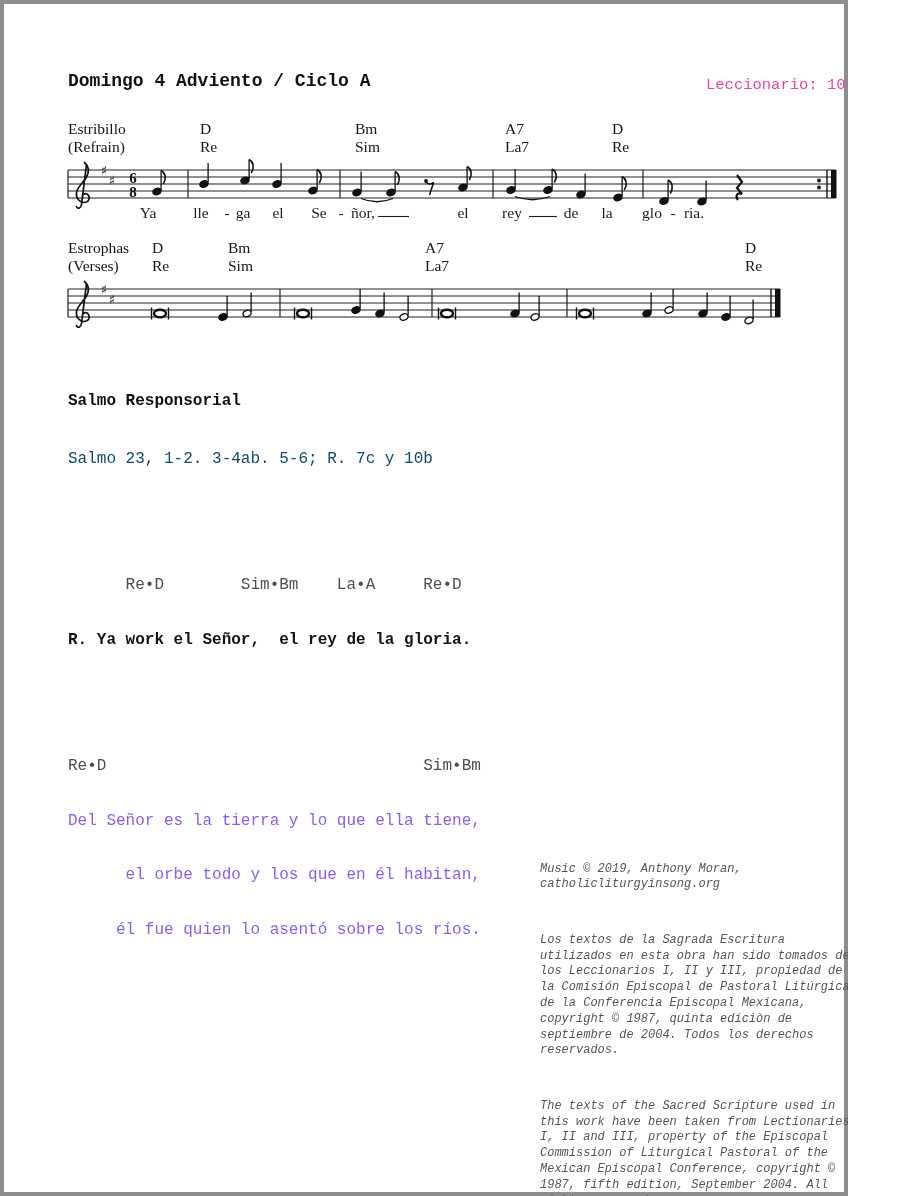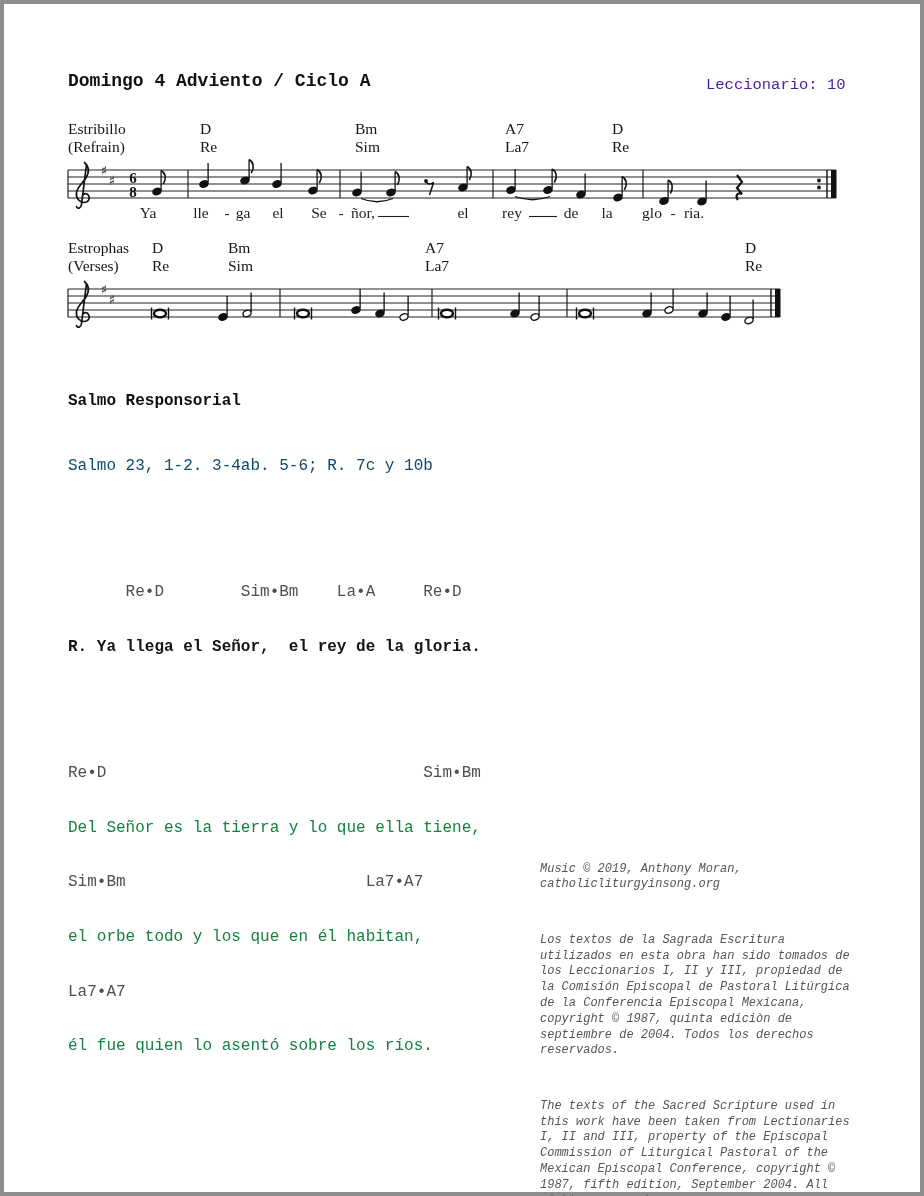--- a/index.html
+++ b/index.html
@@ -1,27 +1,27 @@
 <!DOCTYPE html>
 <html><head>
 <meta charset="utf-8">
 <style>
   html,body{margin:0;padding:0;background:#fff;}
-  #page{position:relative;width:924px;height:1196px;background:#ffffff;overflow:hidden;
+  #page{position:relative;width:848px;height:1196px;background:#ffffff;overflow:hidden;
         font-family:"Liberation Mono",monospace;}
   .frame{position:absolute;left:0;top:0;right:0;bottom:0;border:4px solid #8d8d8d;pointer-events:none;}
   .title{position:absolute;left:68px;top:71px;font-family:"Liberation Mono",monospace;
          font-weight:bold;font-size:18px;color:#121212;white-space:pre;}
-  .leccionario{position:absolute;left:706px;top:76px;font-size:15.5px;color:#4c1d95;white-space:pre;}
+  .leccionario{position:absolute;left:706px;top:76px;font-size:15.5px;color:#ec4899;white-space:pre;}
   #music{position:absolute;left:0;top:0;}
   .psalm{position:absolute;left:68px;top:356px;font-size:16px;line-height:18.2px;white-space:pre;}
-  .ph{font-weight:bold;color:#101010;margin-bottom:10px;}
+  .ph{font-weight:bold;color:#101010;margin-bottom:3px;}
   .ps{color:#0c4a6e;}
   .chords{color:#4f4f4f;}
-  .verse{color:#15803d;}
+  .verse{color:#8b5cf6;text-align:right;}
   .refrain{font-weight:bold;color:#141414;}
   .gap{height:17px;}
   .copyright{position:absolute;left:540px;top:830px;width:330px;font-size:12px;
              line-height:15.8px;color:#555555;white-space:pre-wrap;}
   .copyright p{margin:0 0 8px 0;font-style:italic;}
 </style>
 </head>
 <body>
 
 <div id="page">
@@ -183,28 +183,26 @@
         <text x="745" y="271" font-family="&quot;Liberation Serif&quot;, serif" font-size="15.5" fill="#151515">Re</text>
       </g>
     </svg>
 
   <div class="psalm">
     <div class="ph">Salmo Responsorial</div>
     <div class="ps">Salmo 23, 1-2. 3-4ab. 5-6; R. 7c y 10b</div>
     <div class="gap"></div>
 
     <div class="chords">      Re•D        Sim•Bm    La•A     Re•D</div>
-    <div class="refrain">R. Ya llega el Señor,  el rey de la gloria.</div>
+    <div class="refrain">R. Ya work el Señor,  el rey de la gloria.</div>
     <div class="gap"></div>
 
     <div class="chords">Re•D                                 Sim•Bm</div>
     <div class="verse">Del Señor es la tierra y lo que ella tiene,</div>
-    <div class="chords">Sim•Bm                         La7•A7</div>
     <div class="verse">el orbe todo y los que en él habitan,</div>
-    <div class="chords">La7•A7</div>
     <div class="verse">él fue quien lo asentó sobre los ríos.</div>
     <div class="gap"></div>
 
     
     
     
 
     
     
     

